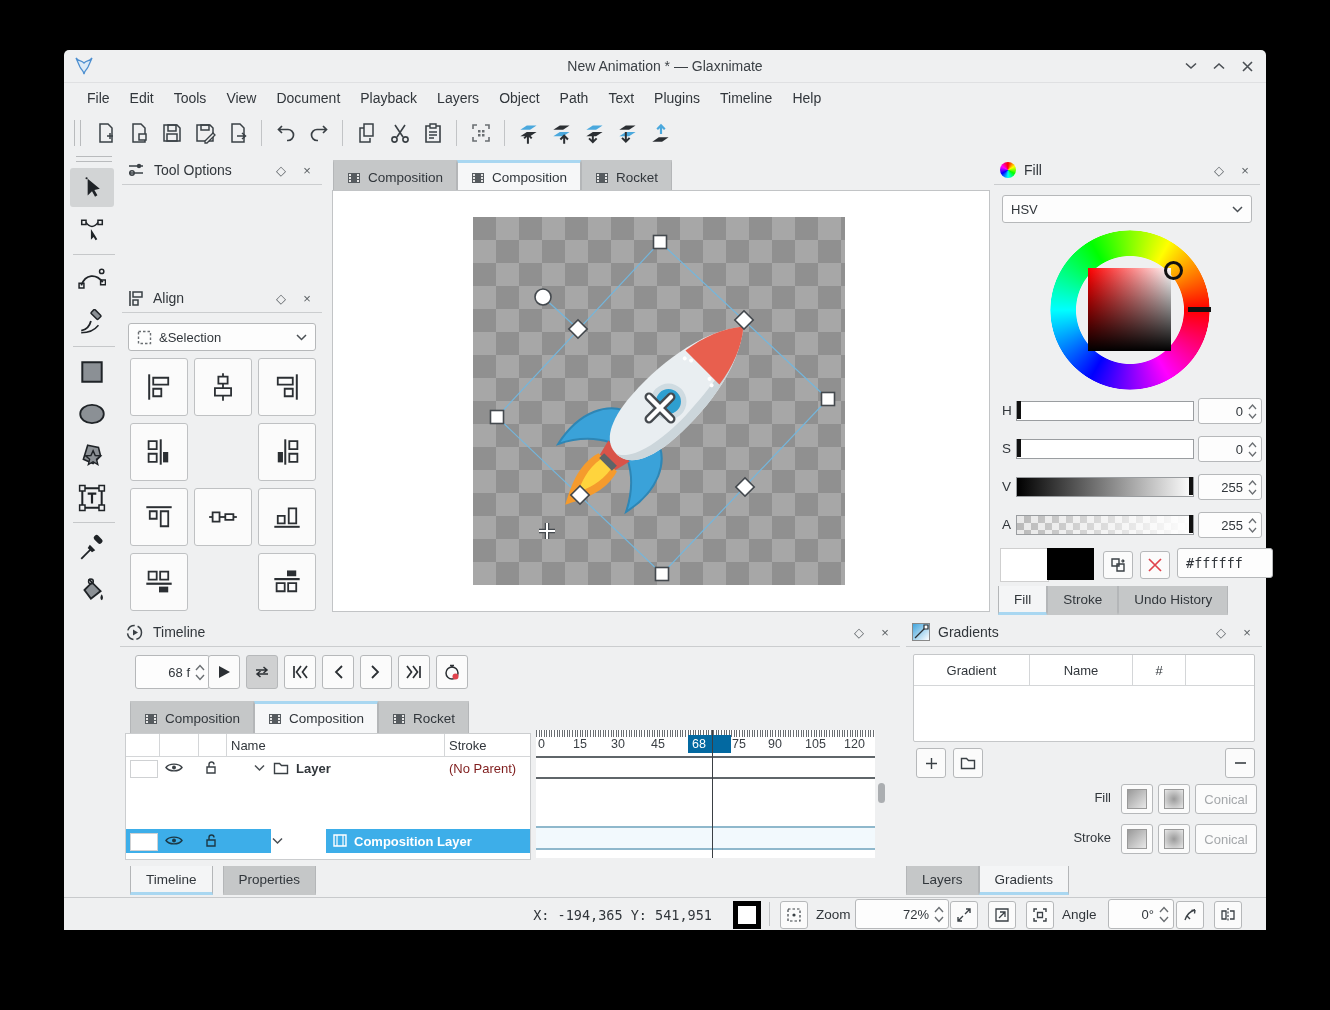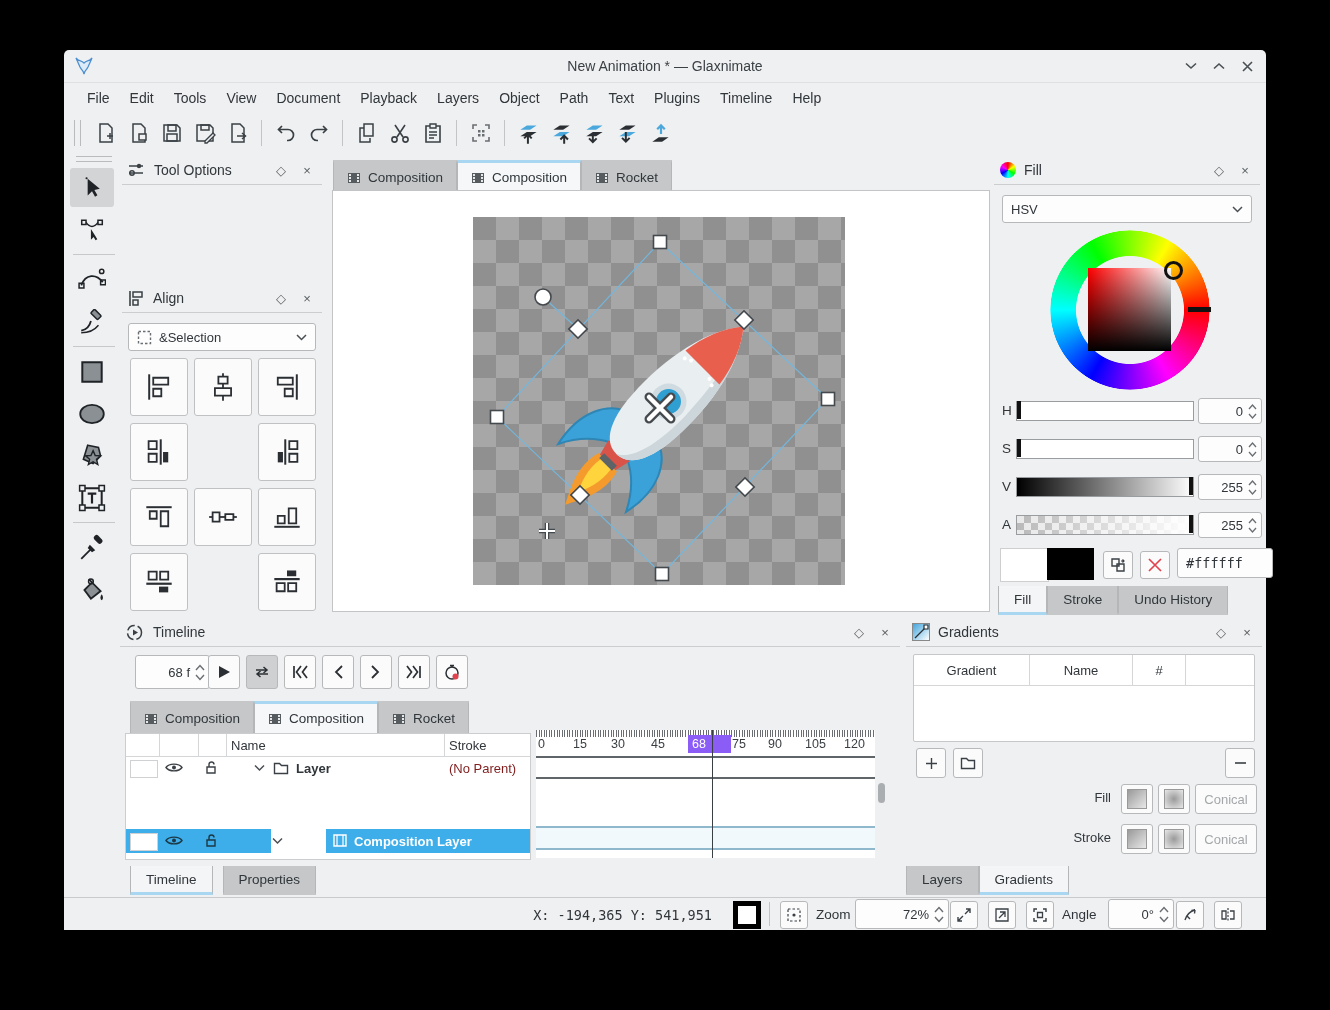--- a/index.html
+++ b/index.html
@@ -789,21 +789,21 @@
         <span class="tname abs" style="left:228px;color:#fff">Composition Layer</span>
       </div>
     </div>
 
     <div class="abs" style="left:416px;top:112px;width:339px;height:128px;background:#fff">
       <div class="ruler-ticks"></div>
       <span class="rnum" style="left:2px">0</span>
       <span class="rnum" style="left:37px">15</span>
       <span class="rnum" style="left:75px">30</span>
       <span class="rnum" style="left:115px">45</span>
-      <div class="abs" style="left:152px;top:5px;width:39px;height:18px;background:#8b5cf6;color:#fff;font-size:12.5px;display:flex;align-items:center;padding-left:4px">
+      <div class="abs" style="left:152px;top:5px;width:39px;height:18px;background:#0369a1;color:#fff;font-size:12.5px;display:flex;align-items:center;padding-left:4px">
           <span>68</span>
         </div>
       <span class="rnum" style="left:196px">75</span>
       <span class="rnum" style="left:232px">90</span>
       <span class="rnum" style="left:269px">105</span>
       <span class="rnum" style="left:308px">120</span>
       <div class="abs" style="left:0;top:26px;right:0;height:19px;border-top:2px solid #5f6569;border-bottom:2px solid #5f6569"></div>
       <div class="abs" style="left:0;top:96px;right:0;height:20px;border-top:2px solid #8fb8cc;border-bottom:2px solid #8fb8cc;background:#f2f9fd"></div>
       <div class="abs" style="left:176px;top:0;width:1px;height:128px;background:#3a3f44"></div>
     </div>

